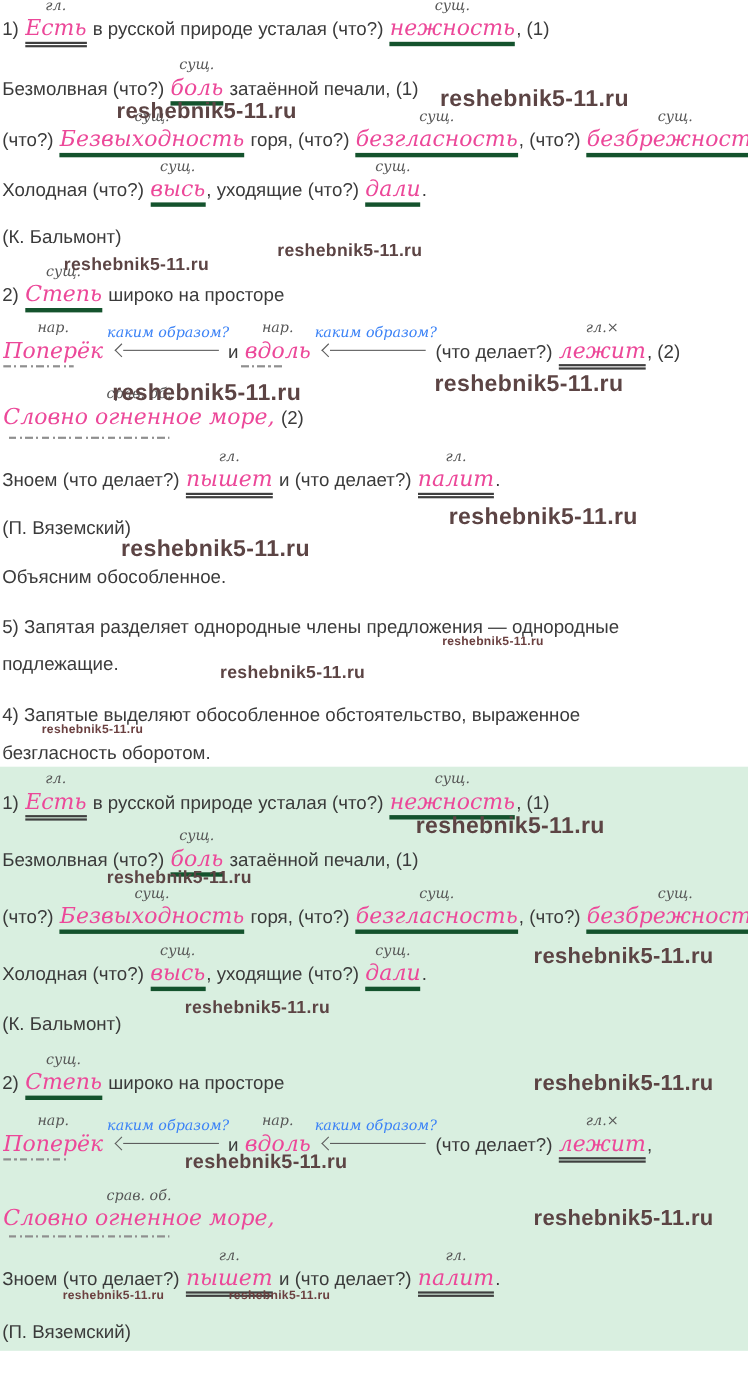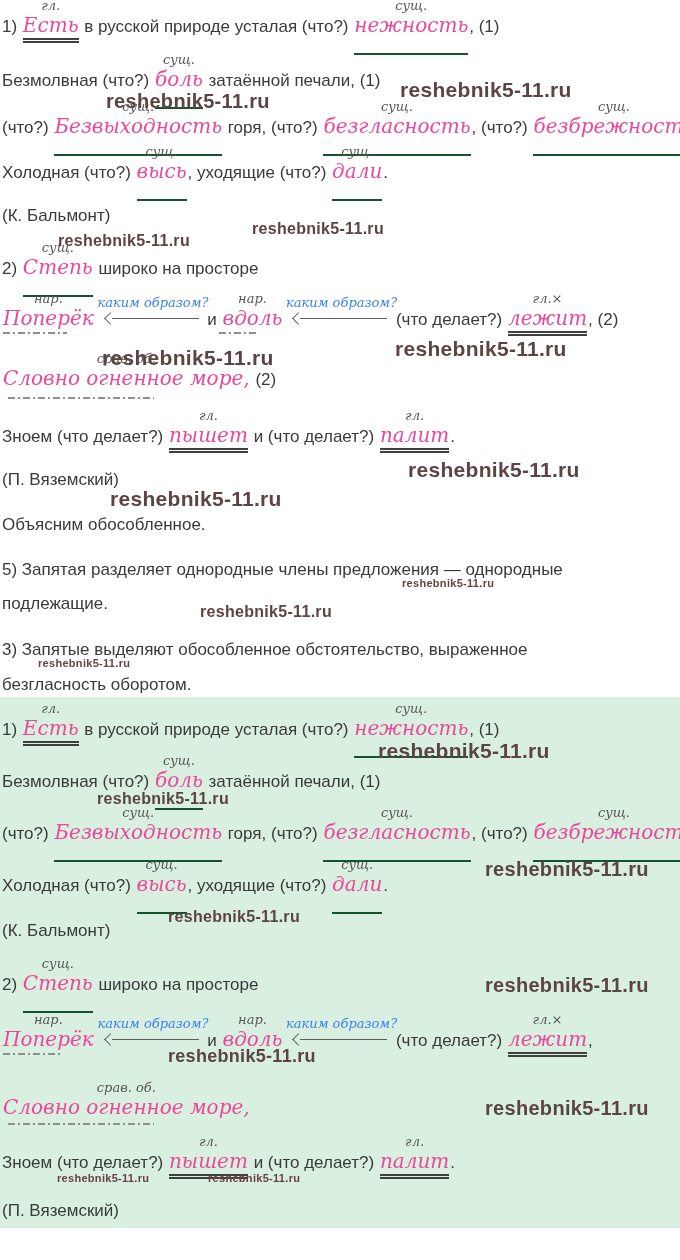--- a/index.html
+++ b/index.html
@@ -3,21 +3,21 @@
 <meta charset="utf-8">
 <style>
   html,body{margin:0;padding:0;background:#ffffff;}
   .page{position:relative;width:680px;height:1260px;background:#ffffff;overflow:hidden;
         font-family:"Liberation Sans",sans-serif;color:#3a3a3a;}
   .green-panel{position:absolute;left:0;top:697px;width:680px;height:531px;background:#d9efe0;}
   .line{position:absolute;white-space:nowrap;font:17px/22px "Liberation Sans",sans-serif;color:#3a3a3a;}
   .tx{display:inline-block;}
   .it{font:italic 20px/22px "DejaVu Serif",serif;color:#ec4899;}
   .wu{position:relative;display:inline-block;margin:0 1px;}
-  .subj{border-bottom:2px solid #14532d;padding-bottom:16px;}
+  .subj{border-bottom:4px solid #14532d;padding-bottom:1px;}
   .pred{border-bottom:5px double #3f3f3f;padding-bottom:1px;}
   .lbl{position:absolute;top:-15px;left:50%;transform:translateX(-50%);
        font:italic 13px/13px "DejaVu Serif",serif;color:#565656;white-space:nowrap;}
   .qarrow{display:inline-block;position:relative;width:95px;height:16px;vertical-align:-1px;margin:0 4px;}
   .qarrow .shaft{position:absolute;left:8px;right:0;top:8px;height:0;border-top:1.5px solid #5d5d5d;}
   .qarrow .head{position:absolute;left:2px;top:4px;width:8px;height:8px;
                 border-left:1.5px solid #5d5d5d;border-bottom:1.5px solid #5d5d5d;transform:rotate(45deg);}
   .qarrow .qlbl{position:absolute;left:52%;top:-14px;transform:translateX(-50%);
                 font:italic 13px/13px "DejaVu Serif",serif;color:#3b82f6;white-space:nowrap;}
   .dashdot{position:absolute;height:2px;
@@ -102,21 +102,21 @@
   <div class="line" style="left:2px;top:514px">
     <span class="tx">Объясним обособленное.</span>
   </div>
   <div class="line" style="left:2px;top:559px">
     <span class="tx">5) Запятая разделяет однородные члены предложения — однородные</span>
   </div>
   <div class="line" style="left:2px;top:593px">
     <span class="tx">подлежащие.</span>
   </div>
   <div class="line" style="left:2px;top:639px">
-    <span class="tx">3) Запятые выделяют обособленное обстоятельство, выраженное</span>
+    <span class="tx">4) Запятые выделяют обособленное обстоятельство, выраженное</span>
   </div>
   <div class="line" style="left:2px;top:674px">
     <span class="tx">безгласность оборотом.</span>
   </div>
 
   <span class="wm fs21" style="left:400px;top:79px">reshebnik5-11.ru</span>
   <span class="wm fs20" style="left:106px;top:91px">reshebnik5-11.ru</span>
   <span class="wm fs16" style="left:252px;top:221px">reshebnik5-11.ru</span>
   <span class="wm fs16" style="left:58px;top:233px">reshebnik5-11.ru</span>
   <span class="wm fs21" style="left:102px;top:347px">reshebnik5-11.ru</span>

